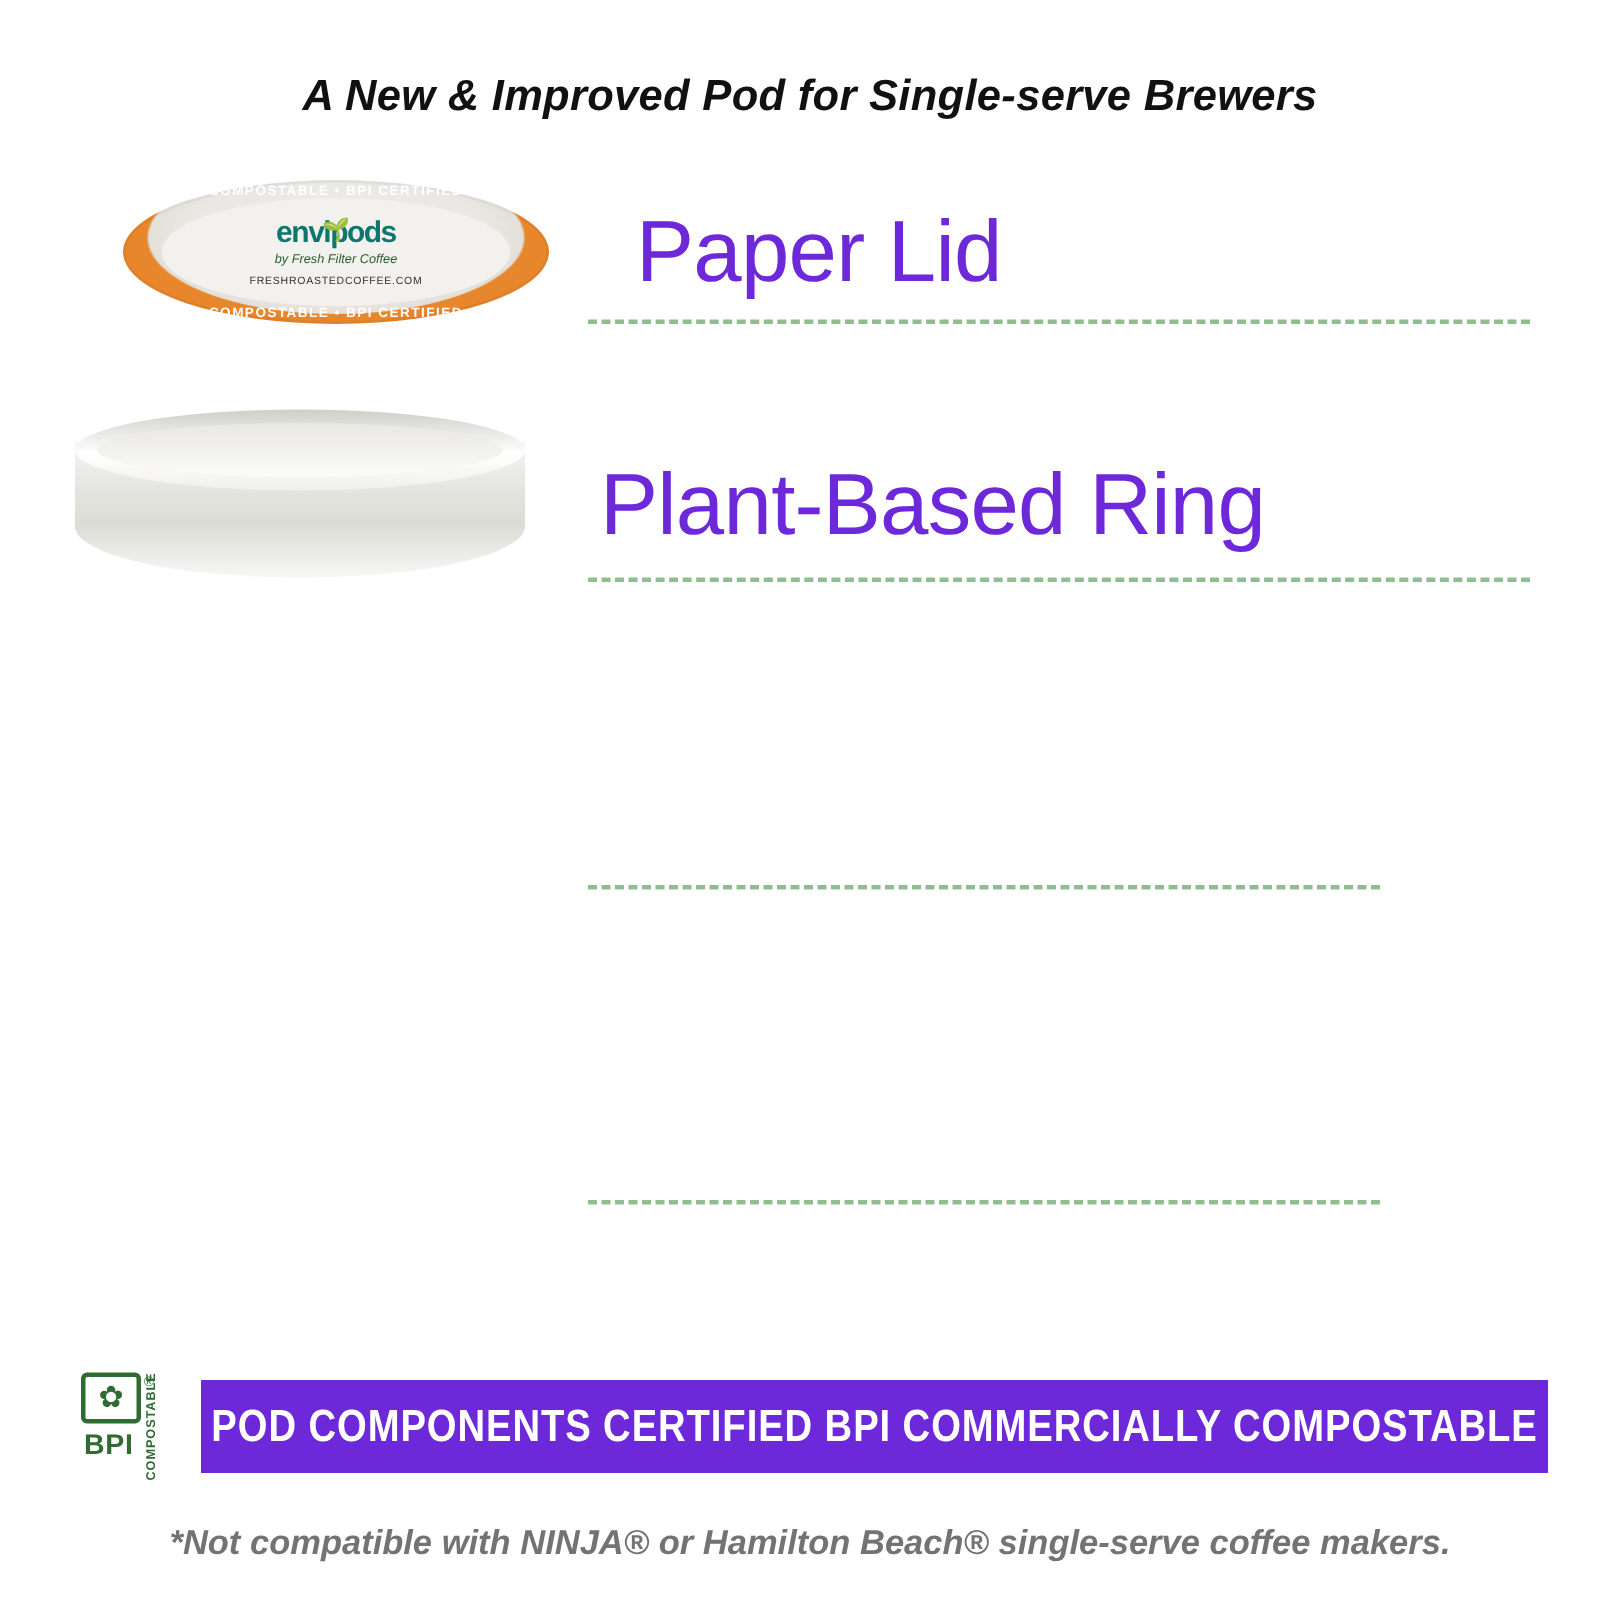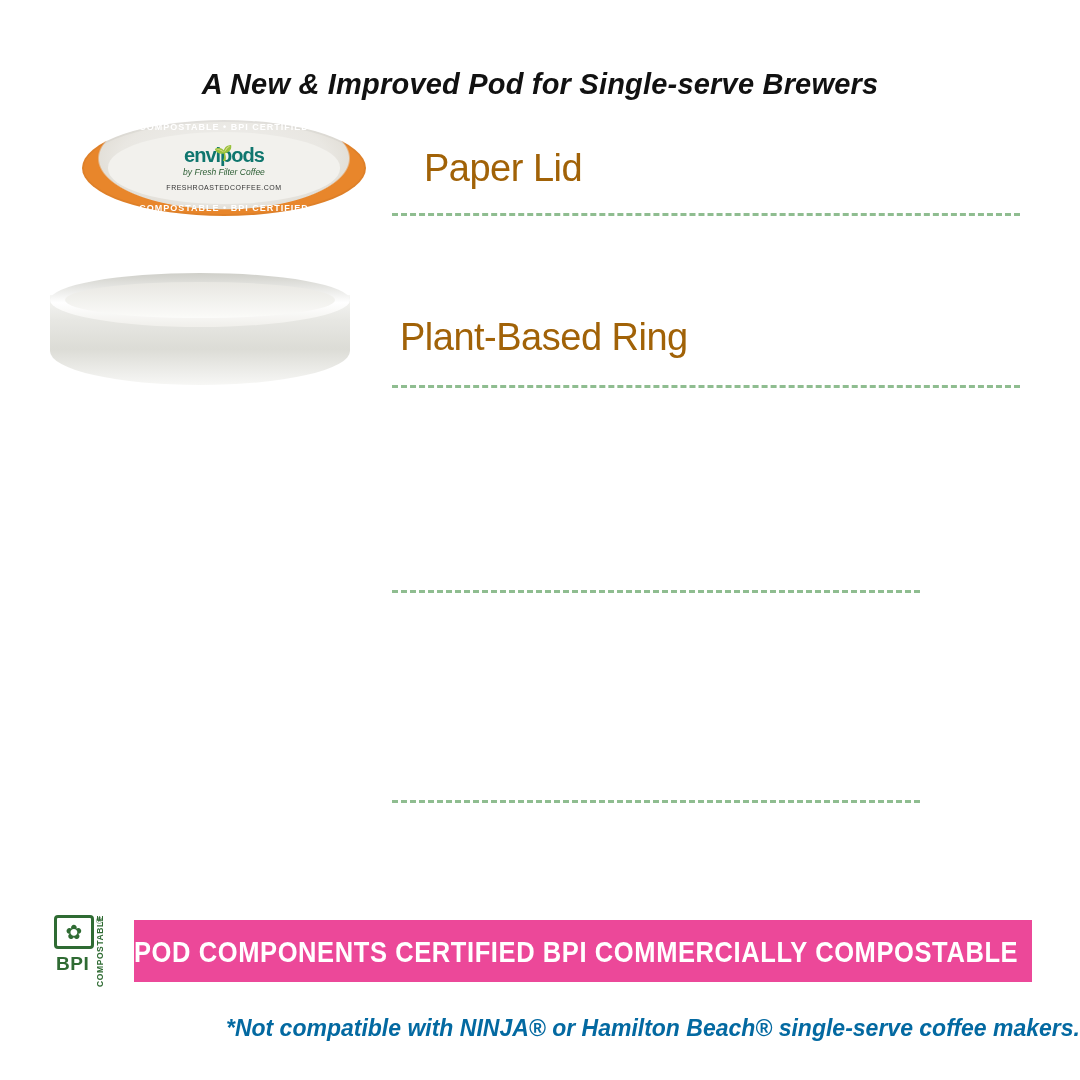--- a/index.html
+++ b/index.html
@@ -24,21 +24,20 @@
     position: absolute;
     top: 48px;
     left: 0;
     width: 1080px;
     text-align: center;
     font-style: italic;
     font-weight: bold;
     font-size: 29px;
     color: #111111;
     letter-spacing: 0.2px;
-    margin-top: 20px;
   }
 
   
   .row {
     position: absolute;
     left: 0;
     width: 1080px;
     display: flex;
     align-items: center;
   }
@@ -47,23 +46,23 @@
     min-width: 400px;
     display: flex;
     align-items: center;
     justify-content: center;
   }
   .label-wrap {
     flex: 1;
     padding-right: 60px;
   }
   .label {
-    font-size: 38px;
+    font-size: 58px;
     line-height: 1.06;
-    color: #a16207;
+    color: #6d28d9;
     font-weight: 400;
     letter-spacing: -0.5px;
     white-space: pre-line;
   }
   .divider {
     position: absolute;
     height: 0;
     border-top: 3px dashed #8fbd90;
   }
 
@@ -279,44 +278,45 @@
     color: #2f6b33;
     letter-spacing: 0.6px;
     writing-mode: vertical-rl;
     transform: rotate(180deg);
     height: 60px;
   }
   .banner {
     flex: 1;
     margin-left: 24px;
     height: 62px;
-    background: #ec4899;
-    display: flex;
-    align-items: center;
+    background: #6d28d9;
+    display: flex;
+    align-items: center;
+    justify-content: center;
   }
   .banner-text {
     color: #ffffff;
     font-size: 25.5px;
     font-weight: 700;
     letter-spacing: 0.6px;
     text-transform: uppercase;
     transform: scaleY(1.18);
   }
 
   
   .footnote {
     position: absolute;
     left: 0;
     bottom: 38px;
     width: 1080px;
-    text-align: right;
+    text-align: center;
     font-size: 23px;
     font-style: italic;
     font-weight: bold;
-    color: #0369a1;
+    color: #737373;
   }
 </style>
 </head>
 <body>
 
 <div class="page">
 
   <div class="headline">A New &amp; Improved Pod for Single-serve Brewers</div>
 
   <div class="row" style="top:103px; height:130px;margin-left:24px;">

